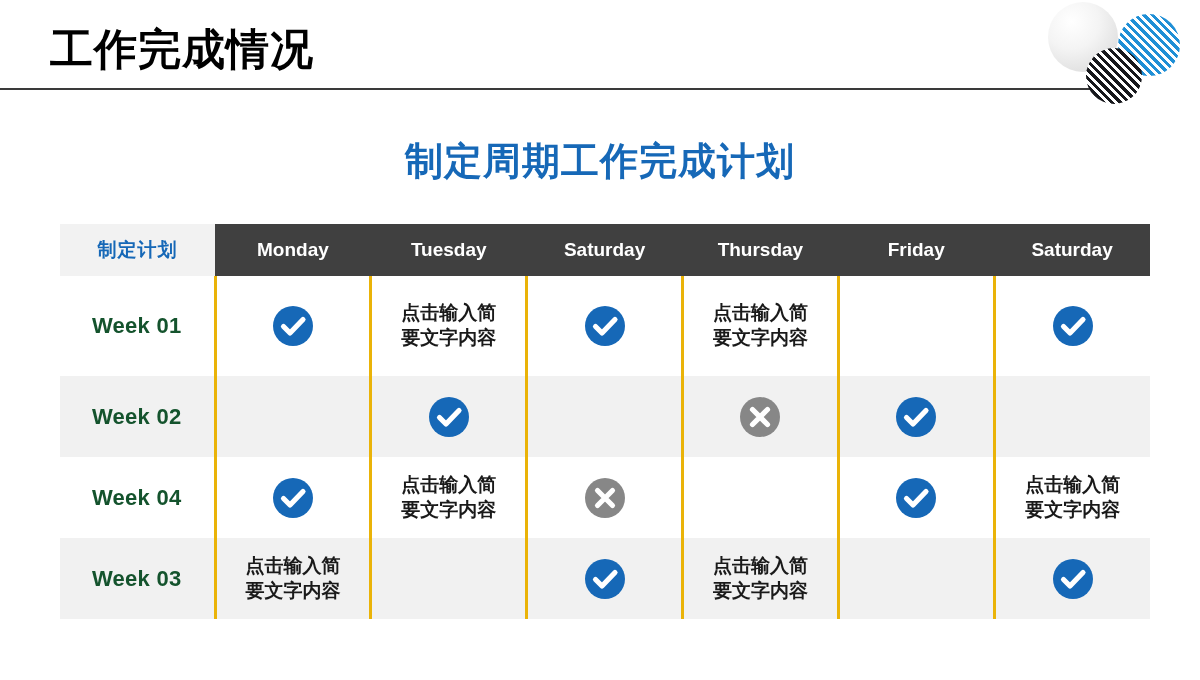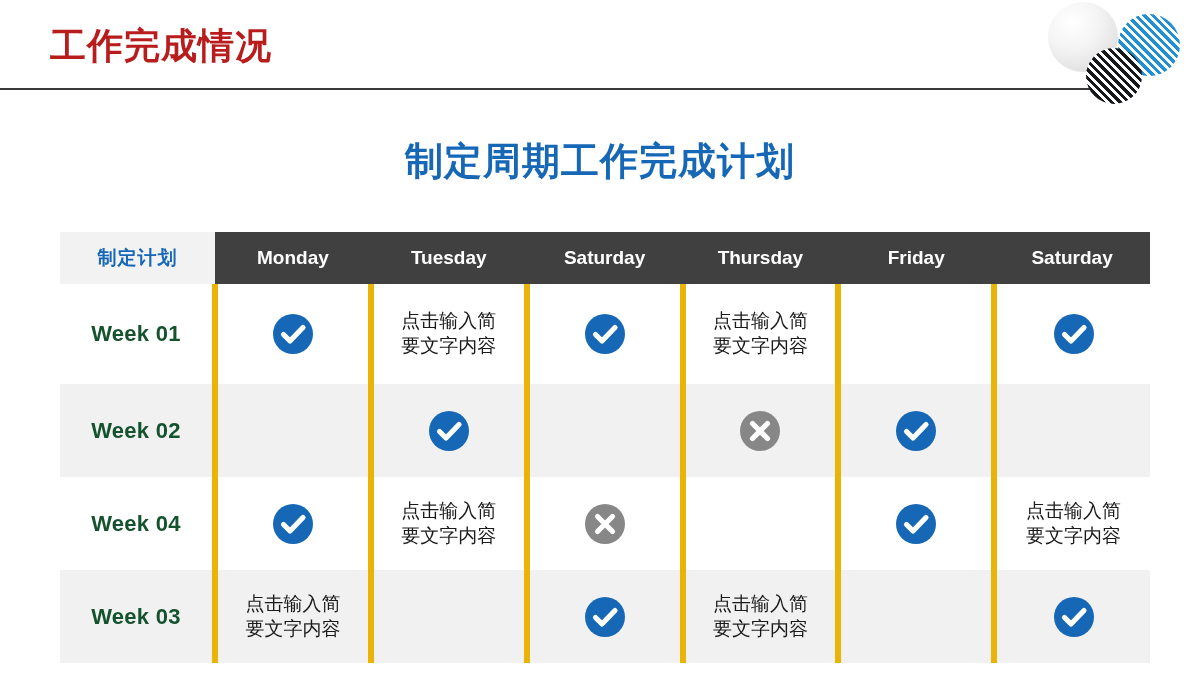--- a/index.html
+++ b/index.html
@@ -17,23 +17,23 @@
     width: 1200px;
     height: 680px;
     background: #ffffff;
   }
 
   
   .slide-title {
     position: absolute;
     left: 50px;
     top: 26px;
-    font-size: 36px;
-    font-weight: bold;
-    color: #b91c1c;
+    font-size: 43px;
+    font-weight: bold;
+    color: #000000;
     letter-spacing: 1px;
     line-height: 1.1;
     white-space: nowrap;
   }
 
   .header-rule {
     position: absolute;
     left: 0px;
     top: 88px;
     width: 1092px;
@@ -94,21 +94,21 @@
     font-size: 38px;
     font-weight: bold;
     color: #1668b7;
     letter-spacing: 1px;
   }
 
   
   .table-wrap {
     position: absolute;
     left: 60px;
-    top: 232px;
+    top: 224px;
     width: 1090px;
   }
 
   table.plan {
     width: 1090px;
     border-collapse: collapse;
     table-layout: fixed;
   }
 
   table.plan col.c-label { width: 155px; }
@@ -126,43 +126,44 @@
   }
   thead th.corner {
     background: #f2f2f2;
     color: #1668b7;
     font-size: 19px;
     font-weight: bold;
     letter-spacing: 1px;
   }
 
   tbody td {
-    border-left: 6px solid #eab308;
+    border-left: 3px solid #eab308;
     border-right: 1px solid #dcdcdc;
     text-align: center;
     vertical-align: middle;
     font-size: 19px;
     color: #1a1a1a;
     line-height: 1.25;
     padding: 6px 4px;
+    font-weight: bold;
   }
   tbody td.week {
     border-left: none;
     font-size: 22px;
     font-weight: bold;
     color: #14532d;
     letter-spacing: 0.3px;
   }
   tbody td:last-child { border-right: none; }
 
   tbody tr.r-odd  td { background: #ffffff; }
   tbody tr.r-even td { background: #f1f1f1; }
 
   tbody tr.h-tall td  { height: 100px; }
-  tbody tr.h-short td { height: 93px; }
+  tbody tr.h-short td { height: 81px; }
 
   .cell-text {
     display: inline-block;
     white-space: pre-line;
     font-size: 19px;
     color: #1a1a1a;
     line-height: 1.3;
   }
 
   

